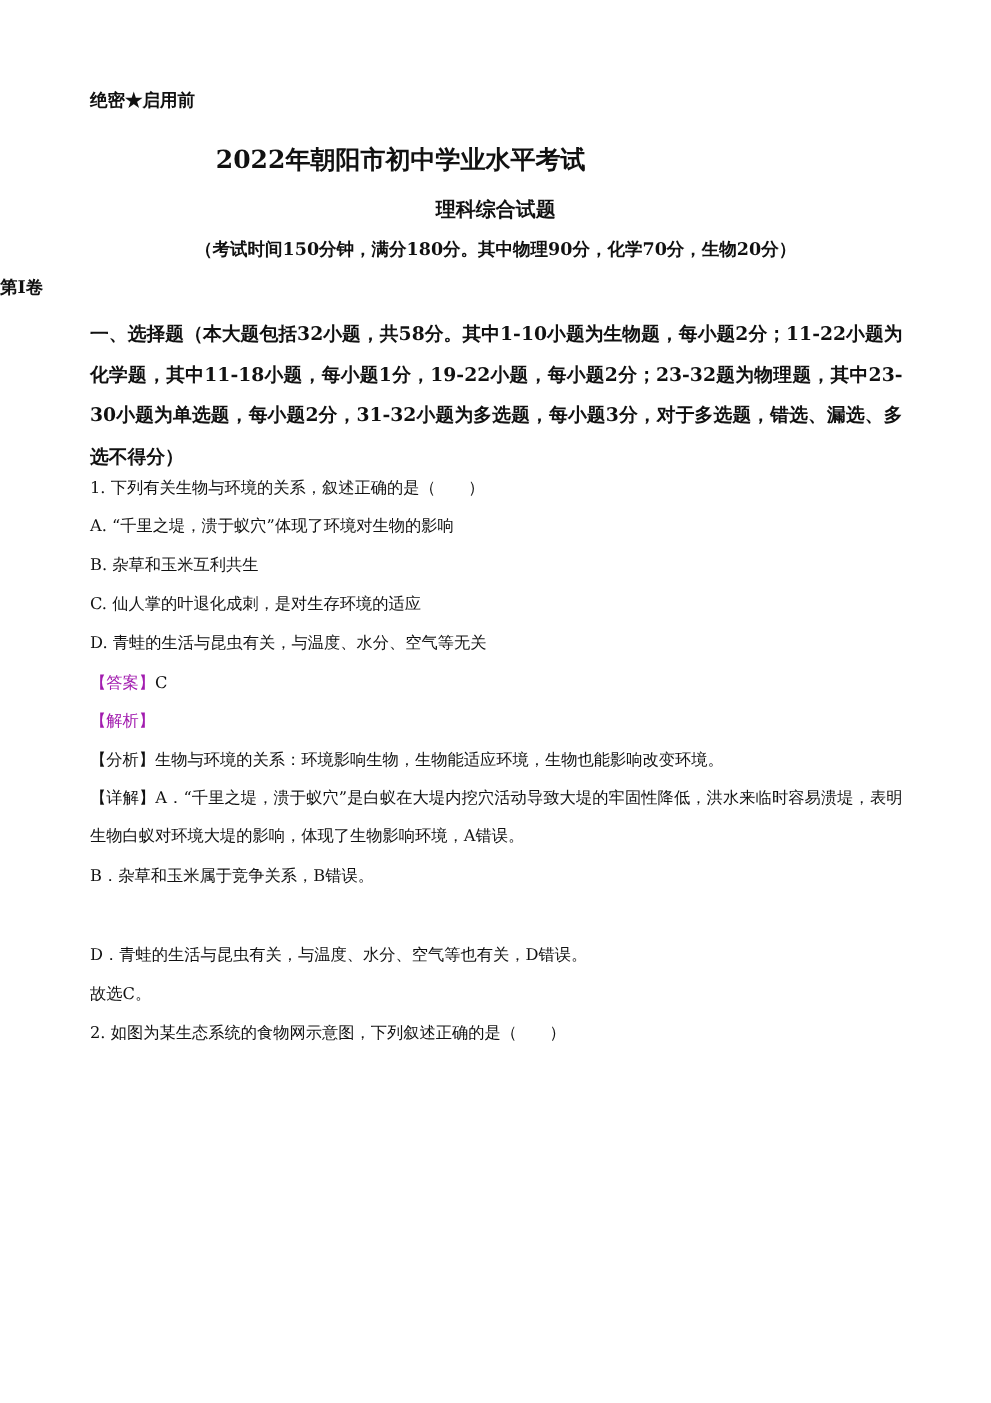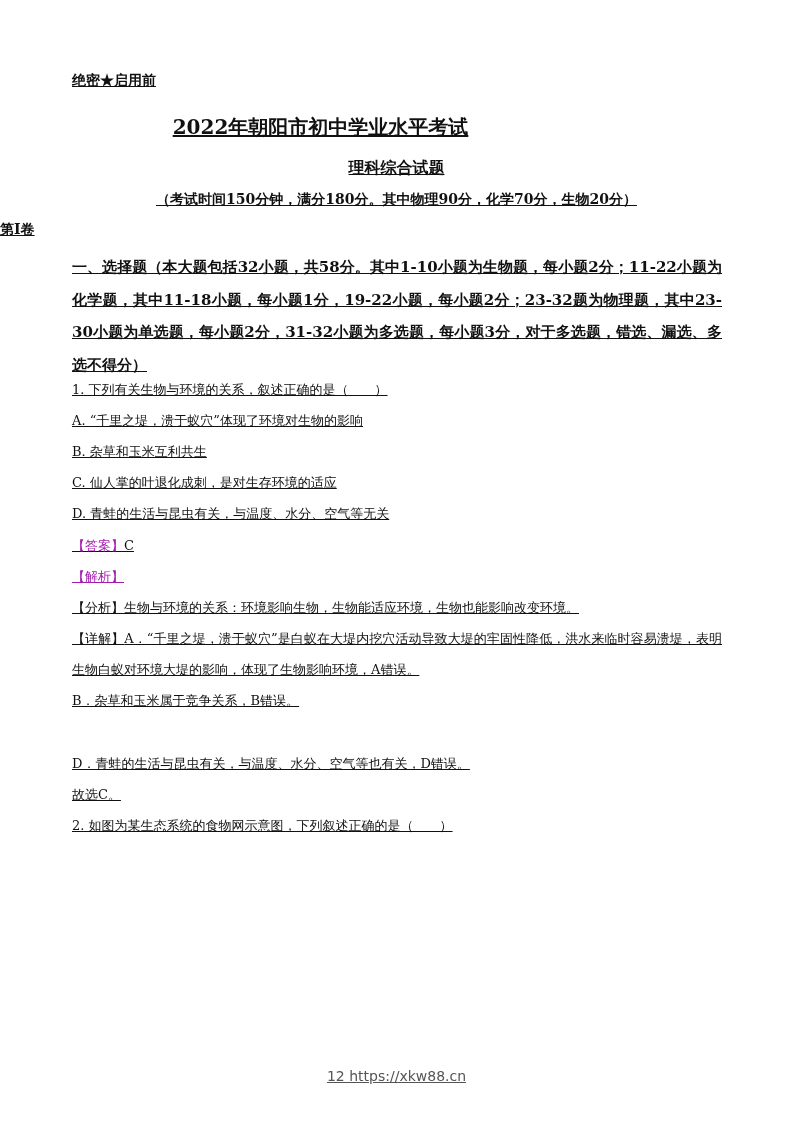--- a/index.html
+++ b/index.html
@@ -1,19 +1,19 @@
 <!DOCTYPE html>
 <html><head>
   <meta charset="utf-8">
   <style>
     html, body { margin: 0; padding: 0; background: #ffffff; }
     body { width: 793px; height: 1122px; position: relative; overflow: hidden;
       font-family: "DejaVu Serif", "Liberation Serif", serif; color: #111; }
     .page { position: absolute; left: 0; top: 0; width: 793px; height: 1122px; }
-    .abs { position: absolute; white-space: nowrap; text-decoration: underline; }
+    .abs { position: absolute; white-space: nowrap; }
     .conf { left: 72px; top: 72px; font-size: 14px; font-weight: bold; }
     .title1 { left: 0; width: 641px; text-align: center; top: 114px; font-size: 20px; font-weight: bold; }
     .title2 { left: 0; width: 793px; text-align: center; top: 158px; font-size: 16px; font-weight: bold; }
     .note { left: 0; width: 793px; text-align: center; top: 191px; font-size: 14px; font-weight: bold; }
     .vol { left: 0; width: 793px; text-align: left; top: 221px; font-size: 14px; font-weight: bold; }
     .section { left: 72px; top: 251px; width: 650px; font-size: 15px; font-weight: bold; line-height: 32.5px; white-space: normal; text-align: justify; }
     .line { left: 72px; font-size: 13px; }
     .blue { color: #a21caf; }
     .detail { left: 72px; width: 650px; font-size: 13px; line-height: 31px; white-space: normal; text-align: justify; }
     .footer { left: 0; width: 793px; text-align: center; top: 1068px; font-size: 14px; color: #555;
@@ -48,14 +48,13 @@
   <div class="abs detail" style="top:623px">
     <span>【详解】</span><span>A．“千里之堤，溃于蚁穴”是白蚁在大堤内挖穴活动导致大堤的牢固性降低，洪水来临时容易溃堤，表明生物白蚁对环境大堤的影响，体现了生物影响环境，A错误。</span>
   </div>
 
   <div class="abs line" style="top:692px">B．杂草和玉米属于竞争关系，B错误。</div>
   <div class="abs line" style="top:755px">D．青蛙的生活与昆虫有关，与温度、水分、空气等也有关，D错误。</div>
   <div class="abs line" style="top:786px">故选C。</div>
 
   <div class="abs line" style="top:817px">2. 如图为某生态系统的食物网示意图，下列叙述正确的是（　　）</div>
 
-  <div class="abs footer">12 https://xkw88.cn</div>
 </div>
 
 </body></html>

